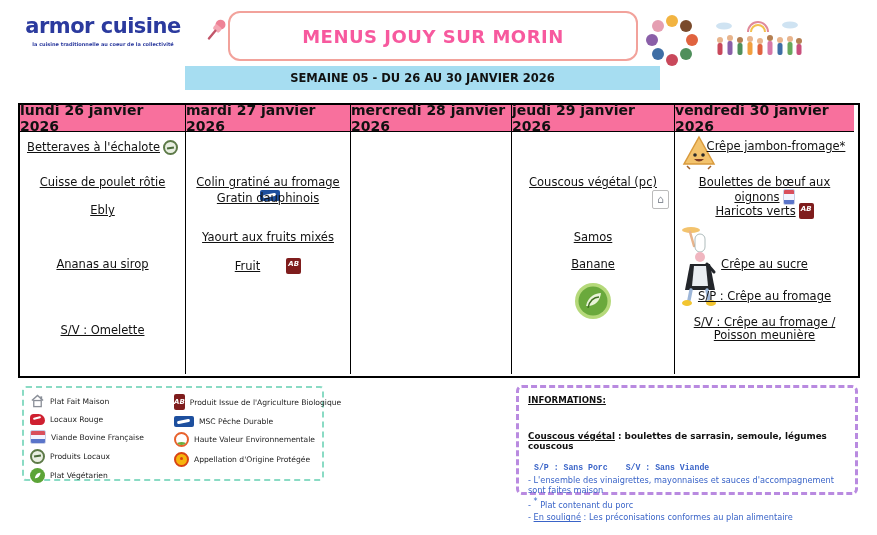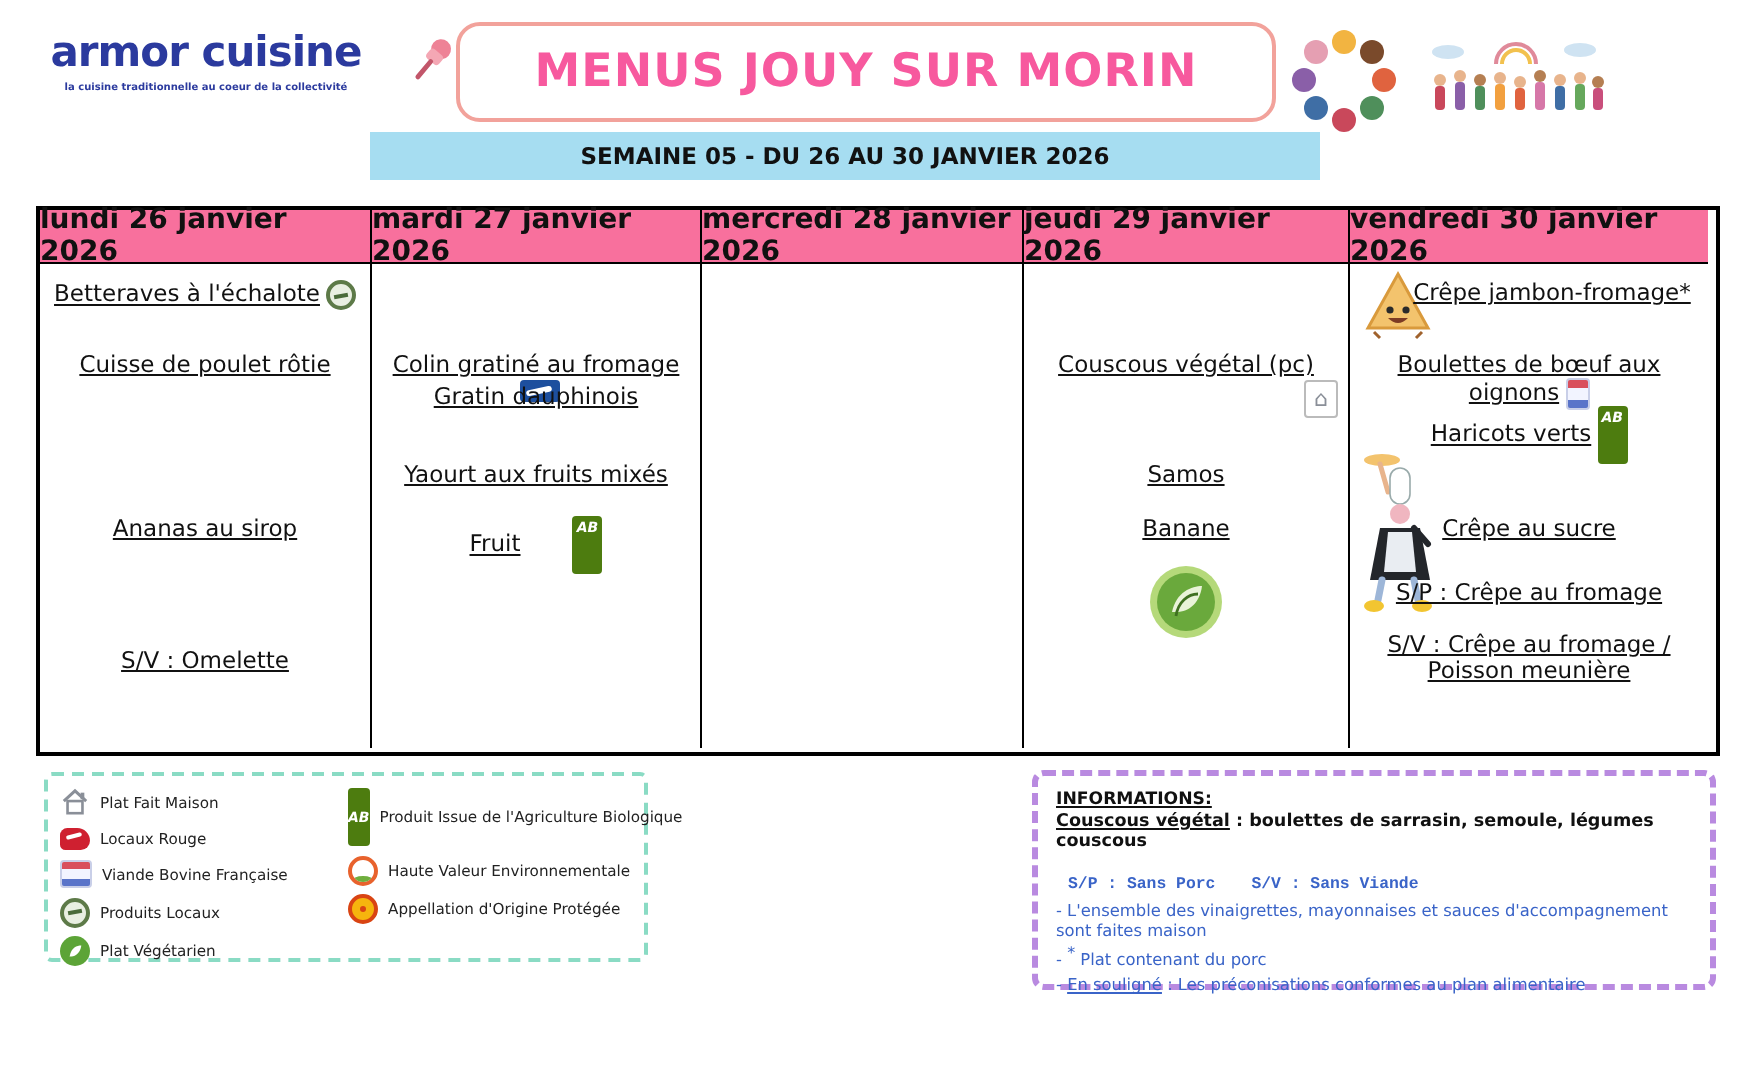--- a/index.html
+++ b/index.html
@@ -6,41 +6,41 @@
   #page{position:relative;width:877px;height:535px;background:#fff;overflow:hidden;
         font-family:"DejaVu Sans",sans-serif;}
 
   
   .logo{position:absolute;left:18px;top:14px;width:170px;text-align:center;}
   .logo-title{font-size:21px;font-weight:bold;color:#2b3a9e;letter-spacing:-0.5px;}
   .logo-tag{font-size:5px;font-weight:bold;color:#2b3a9e;margin-top:3px;}
   .pin{position:absolute;left:201px;top:15px;width:30px;height:30px;}
   .title-box{position:absolute;left:228px;top:11px;width:406px;height:46px;
              border:2px solid #f2a29b;border-radius:12px;display:flex;align-items:center;justify-content:center;}
-  .title-text{font-size:23px;font-weight:bold;color:#f7599e;letter-spacing:0.5px;}
+  .title-text{font-size:18px;font-weight:bold;color:#f7599e;letter-spacing:0.5px;}
   .illu-circle{position:absolute;left:645px;top:14px;}
   .illu-group{position:absolute;left:712px;top:18px;}
 
   .week-bar{position:absolute;left:185px;top:66px;width:475px;height:24px;background:#a6ddf1;
             display:flex;align-items:center;justify-content:center;font-size:11.5px;font-weight:bold;color:#111;text-align:right;}
 
   
   .menu-table{position:absolute;left:18px;top:103px;width:842px;height:275px;border:2px solid #000;
               box-sizing:border-box;display:grid;grid-template-columns:166px 165px 161px 163px 179px;
               grid-template-rows:27px 242px;}
   .day-head{background:#f8709d;border-right:1.5px solid #000;border-bottom:1.5px solid #000;
             display:flex;align-items:center;justify-content:center;font-size:14px;font-weight:bold;color:#111;box-sizing:border-box;}
   .day-head.last{border-right:none;}
   .day-cell{position:relative;border-right:1.5px solid #000;box-sizing:border-box;background:#fff;}
   .day-cell.last{border-right:none;}
   .mi{position:absolute;left:0;right:0;text-align:center;font-size:11.5px;color:#111;line-height:13px;padding:0 5px;text-decoration:underline;}
   .mi .ic{display:inline-block;vertical-align:middle;margin-left:3px;}
 
   
-  .ab-box{display:inline-flex;width:15px;height:29px;background:#4d7c0f;border-radius:2px;
+  .ab-box{display:inline-flex;width:15px;height:16px;background:#7f1d1d;border-radius:2px;
           align-items:center;justify-content:center;font-size:7px;font-weight:bold;color:#fff;font-style:italic;}
   .msc-box{display:inline-block;width:20px;height:11px;background:#1d4f9e;border-radius:2px;position:relative;}
   .msc-box:after{content:"";position:absolute;left:3px;top:4px;width:13px;height:3px;background:#fff;
                  border-radius:2px;transform:rotate(-12deg);}
   .local-badge{display:inline-block;width:15px;height:15px;border-radius:50%;background:#e9efe2;
                border:2px solid #5d7a48;box-sizing:border-box;position:relative;}
   .local-badge:after{content:"";position:absolute;left:2px;top:4.5px;width:7px;height:2px;background:#4a6b3a;transform:rotate(-10deg);}
   .house-card{display:inline-flex;width:15px;height:17px;background:#fff;border:1px solid #bbb;border-radius:2px;
               align-items:center;justify-content:center;color:#8a8f98;font-size:11px;line-height:11px;}
   .vbf-mini{display:inline-block;width:10px;height:14px;border-radius:2px;
@@ -60,21 +60,21 @@
           box-sizing:border-box;padding:6px 6px;}
   .legend-grid{display:grid;grid-template-columns:128px 160px;column-gap:16px;}
   .legend-col{display:flex;flex-direction:column;gap:4.5px;}
   .lg-row{display:flex;align-items:center;gap:5px;min-height:13px;}
   .lg-label{font-size:7.6px;color:#222;white-space:nowrap;}
 
   
   .infos{position:absolute;left:516px;top:385px;width:342px;height:110px;border:3px dashed #b98ae0;border-radius:6px;
          box-sizing:border-box;padding:7px 9px;font-size:8.2px;color:#111;}
   .inf-title{font-weight:bold;text-decoration:underline;font-size:8.6px;color:#111;}
-  .inf-cousc{margin-top:1px;font-weight:bold;font-size:8.8px;}
+  .inf-cousc{margin-top:26px;font-weight:bold;font-size:8.8px;}
   .inf-cousc .u{text-decoration:underline;}
   .inf-spsv{margin-top:12px;color:#3a64c8;font-weight:bold;font-size:8.2px;padding-left:6px;display:flex;gap:18px;font-family:Liberation Mono, monospace;}
   .inf-line{margin-top:2.5px;color:#3a64c8;font-size:8.2px;}
   .inf-line .u{text-decoration:underline;}
   .inf-line sup{font-size:8px;}
 </style>
 </head>
 <body>
 
 <div id="page">
@@ -148,20 +148,21 @@
   <div class="menu-table">
     <div class="day-head">lundi 26 janvier 2026</div>
     <div class="day-head">mardi 27 janvier 2026</div>
     <div class="day-head">mercredi 28 janvier 2026</div>
     <div class="day-head">jeudi 29 janvier 2026</div>
     <div class="day-head last">vendredi 30 janvier 2026</div>
 
     <div class="day-cell">
       <div class="mi" style="top:8px"><span>Betteraves à l'échalote</span><span class="ic local-badge"></span></div>
       <div class="mi" style="top:44px">Cuisse de poulet rôtie</div>
+      <div class="mi" style="top:72px">Ebly</div>
       <div class="mi" style="top:126px">Ananas au sirop</div>
       <div class="mi" style="top:192px">S/V : Omelette</div>
     </div>
 
     <div class="day-cell">
       <div class="mi" style="top:44px"><span>Colin gratiné au fromage</span><span class="ic msc-box"></span></div>
       <div class="mi" style="top:60px">Gratin dauphinois</div>
       <div class="mi" style="top:99px">Yaourt aux fruits mixés</div>
       <div class="mi" style="top:126px"><span>Fruit</span><span class="ic ab-box" style="margin-left:26px">AB</span></div>
     </div>
@@ -247,20 +248,24 @@
             </span>
           <span class="lg-label">Plat Végétarien</span>
         </div>
       </div>
       <div class="legend-col">
         <div class="lg-row">
           <span class="ab-box">AB</span>
           <span class="lg-label">Produit Issue de l'Agriculture Biologique</span>
         </div>
         <div class="lg-row">
+          <span class="msc-box"></span>
+          <span class="lg-label">MSC Pêche Durable</span>
+        </div>
+        <div class="lg-row">
           <span class="hve-circ"></span>
           <span class="lg-label">Haute Valeur Environnementale</span>
         </div>
         <div class="lg-row">
           <span class="aop-circ"></span>
           <span class="lg-label">Appellation d'Origine Protégée</span>
         </div>
       </div>
     </div>
   </div>

